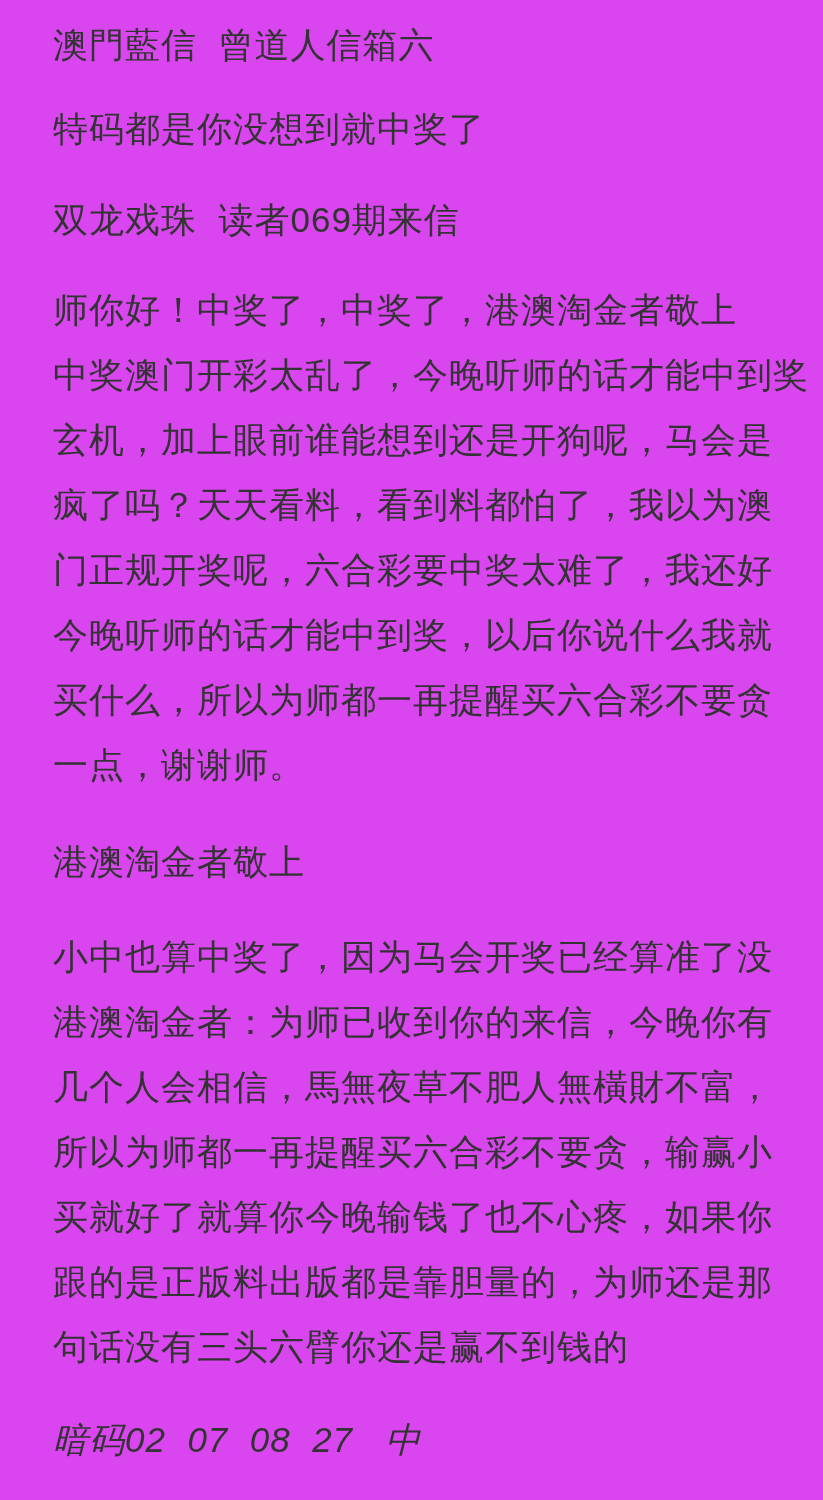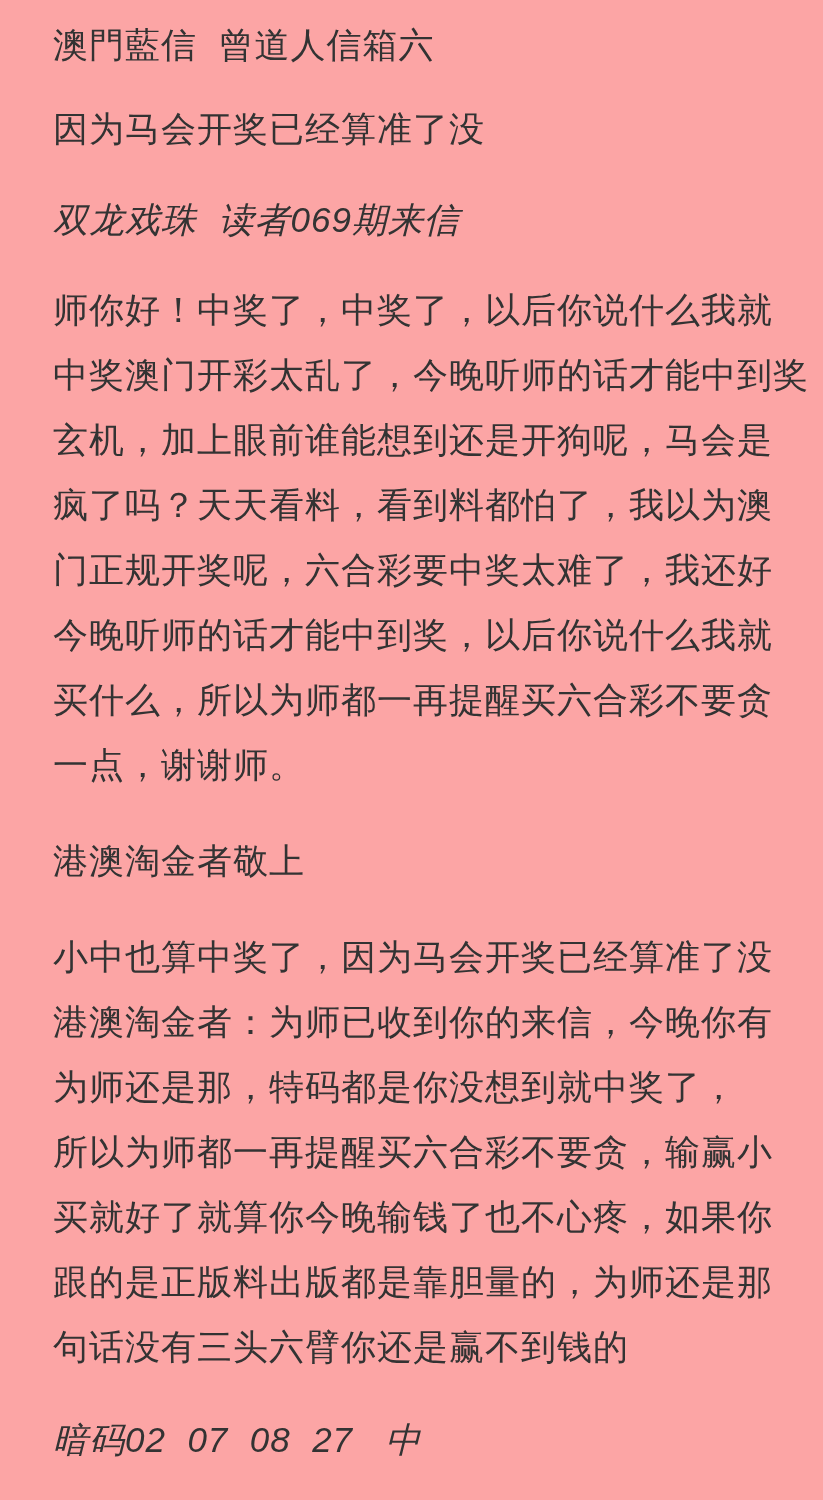--- a/index.html
+++ b/index.html
@@ -14,62 +14,62 @@
   }
   .page {
     box-sizing: border-box;
     width: 823px;
     min-height: 1500px;
     padding: 12px 36px 0 53px;
     font-family: "Liberation Sans", "DejaVu Sans", sans-serif;
     font-size: 35px;
     font-weight: 400;
     color: #333333;
-    background: #fca5a5;
+    background: #d946ef;
   }
   .line {
     line-height: 65px;
     white-space: pre;          
     letter-spacing: 1px;
   }
   .proverb-line   { margin-top: 19px; }
-  .issue-line     { margin-top: 26px; font-style: italic; }
+  .issue-line     { margin-top: 26px; }
   .letter-para    { margin-top: 25px; }
-  .signature-line { margin-top: 32px; font-family: Liberation Serif, serif; }
+  .signature-line { margin-top: 32px; }
   .reply-para     { margin-top: 30px; }
   .code-line      { margin-top: 28px; font-style: italic; }
 </style>
 </head>
 <body>
 
 <div class="page">
 
   <div class="line title-line">澳門藍信  曾道人信箱六</div>
 
-  <div class="line proverb-line">因为马会开奖已经算准了没</div>
+  <div class="line proverb-line">特码都是你没想到就中奖了</div>
 
   <div class="line issue-line">双龙戏珠  读者069期来信</div>
 
   <div class="letter-para">
-    <div class="line">师你好！中奖了，中奖了，以后你说什么我就</div>
+    <div class="line">师你好！中奖了，中奖了，港澳淘金者敬上</div>
     <div class="line">中奖澳门开彩太乱了，今晚听师的话才能中到奖</div>
     <div class="line">玄机，加上眼前谁能想到还是开狗呢，马会是</div>
     <div class="line">疯了吗？天天看料，看到料都怕了，我以为澳</div>
     <div class="line">门正规开奖呢，六合彩要中奖太难了，我还好</div>
     <div class="line">今晚听师的话才能中到奖，以后你说什么我就</div>
     <div class="line">买什么，所以为师都一再提醒买六合彩不要贪</div>
     <div class="line">一点，谢谢师。</div>
   </div>
 
   <div class="line signature-line">港澳淘金者敬上</div>
 
   <div class="reply-para">
     <div class="line">小中也算中奖了，因为马会开奖已经算准了没</div>
     <div class="line">港澳淘金者：为师已收到你的来信，今晚你有</div>
-    <div class="line">为师还是那，特码都是你没想到就中奖了，</div>
+    <div class="line">几个人会相信，馬無夜草不肥人無橫財不富，</div>
     <div class="line">所以为师都一再提醒买六合彩不要贪，输赢小</div>
     <div class="line">买就好了就算你今晚输钱了也不心疼，如果你</div>
     <div class="line">跟的是正版料出版都是靠胆量的，为师还是那</div>
     <div class="line">句话没有三头六臂你还是赢不到钱的</div>
   </div>
 
   <div class="line code-line">暗码02  07  08  27   中</div>
 
 </div>
 

